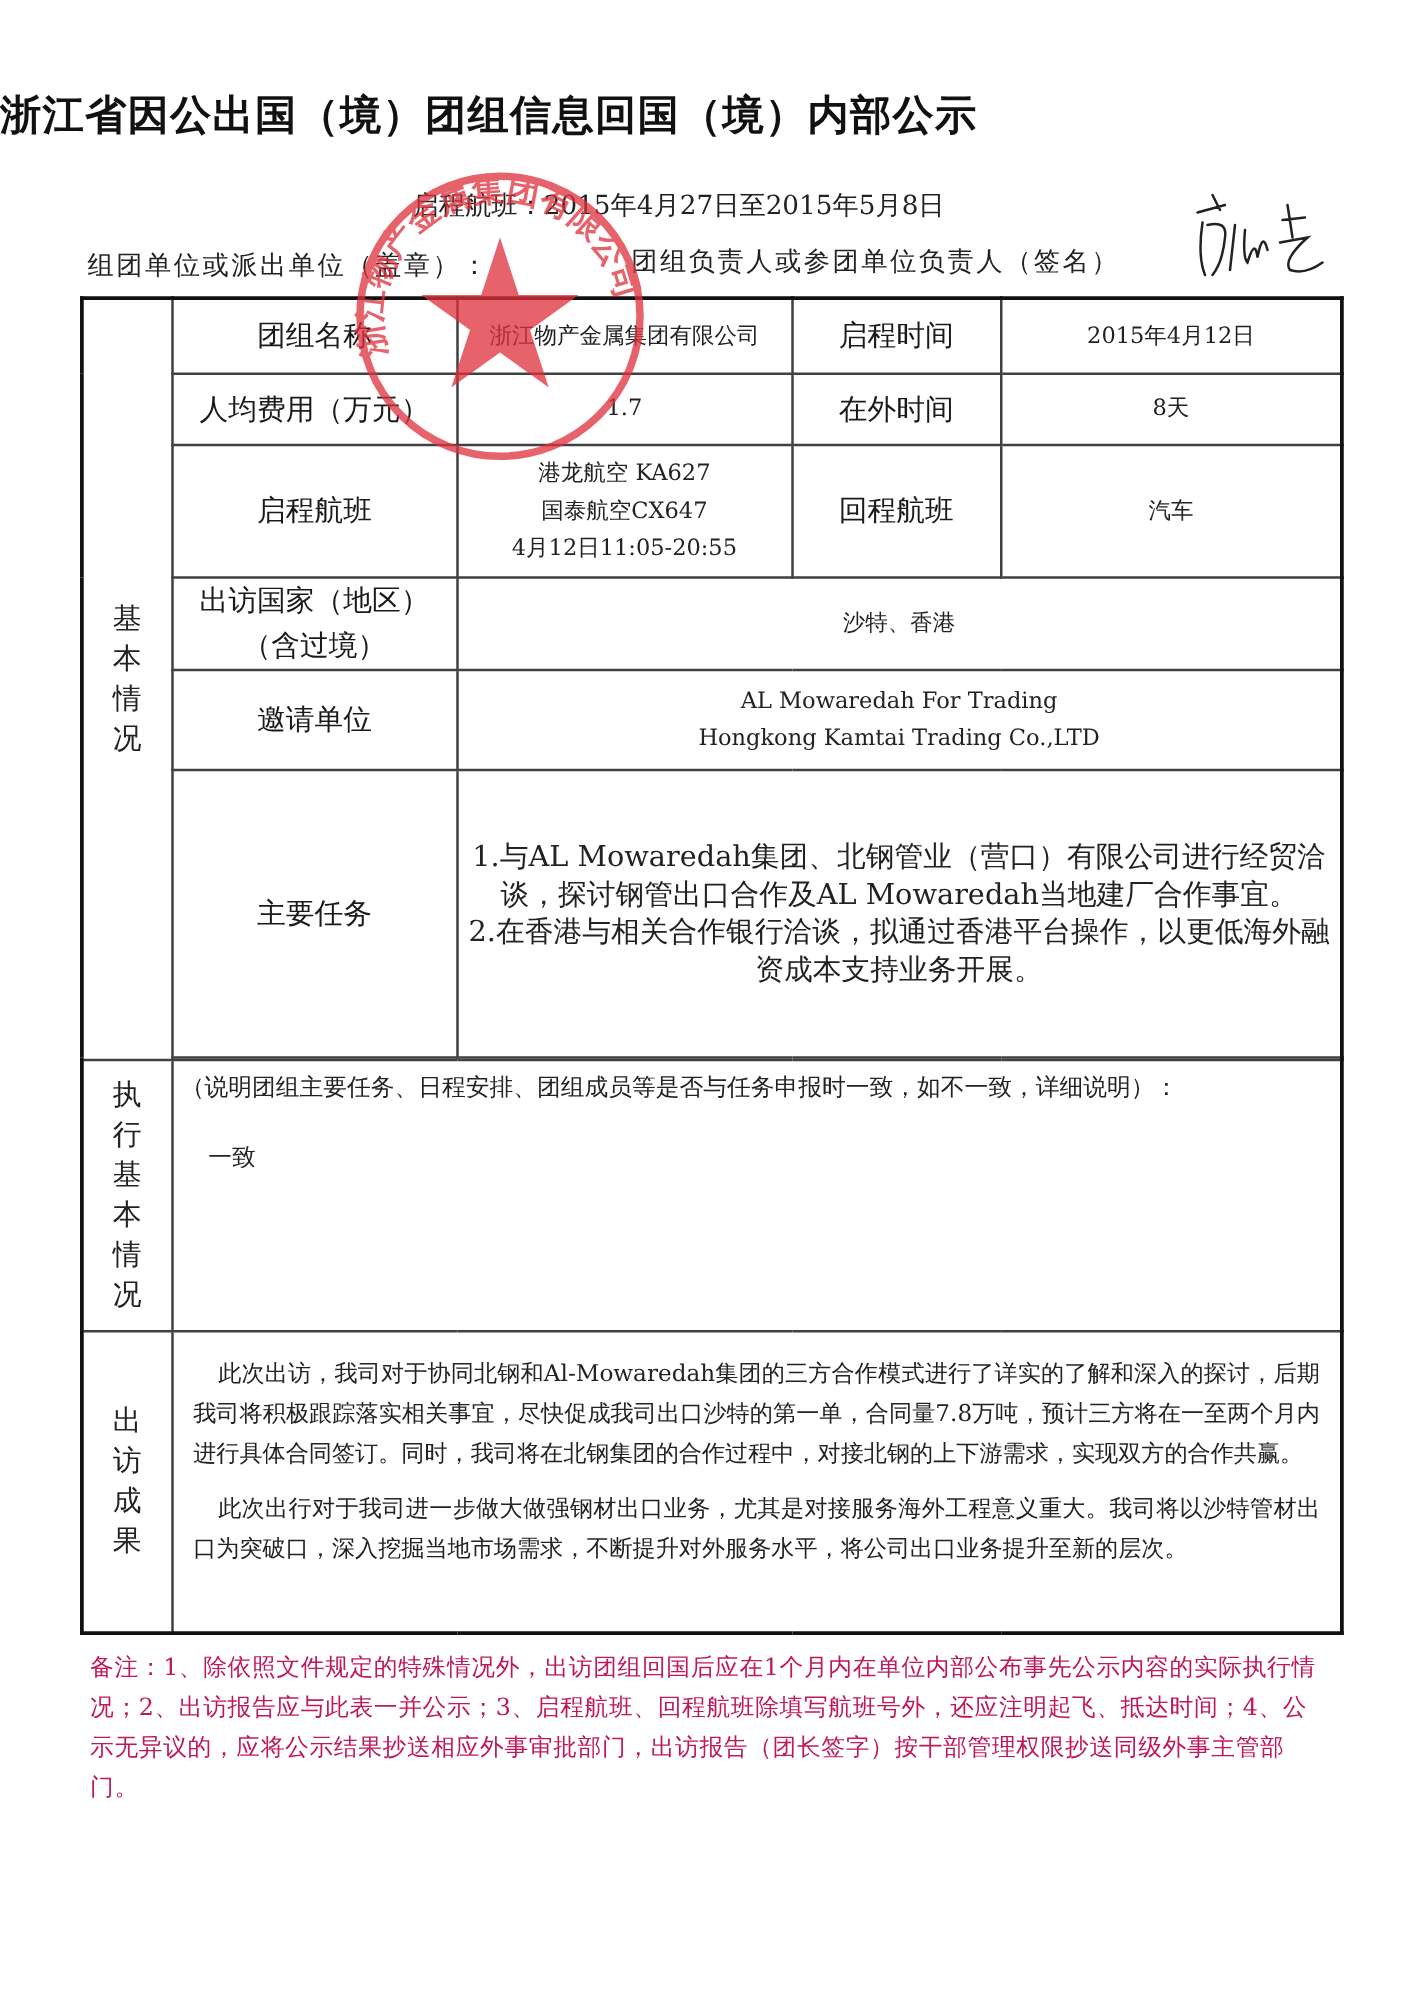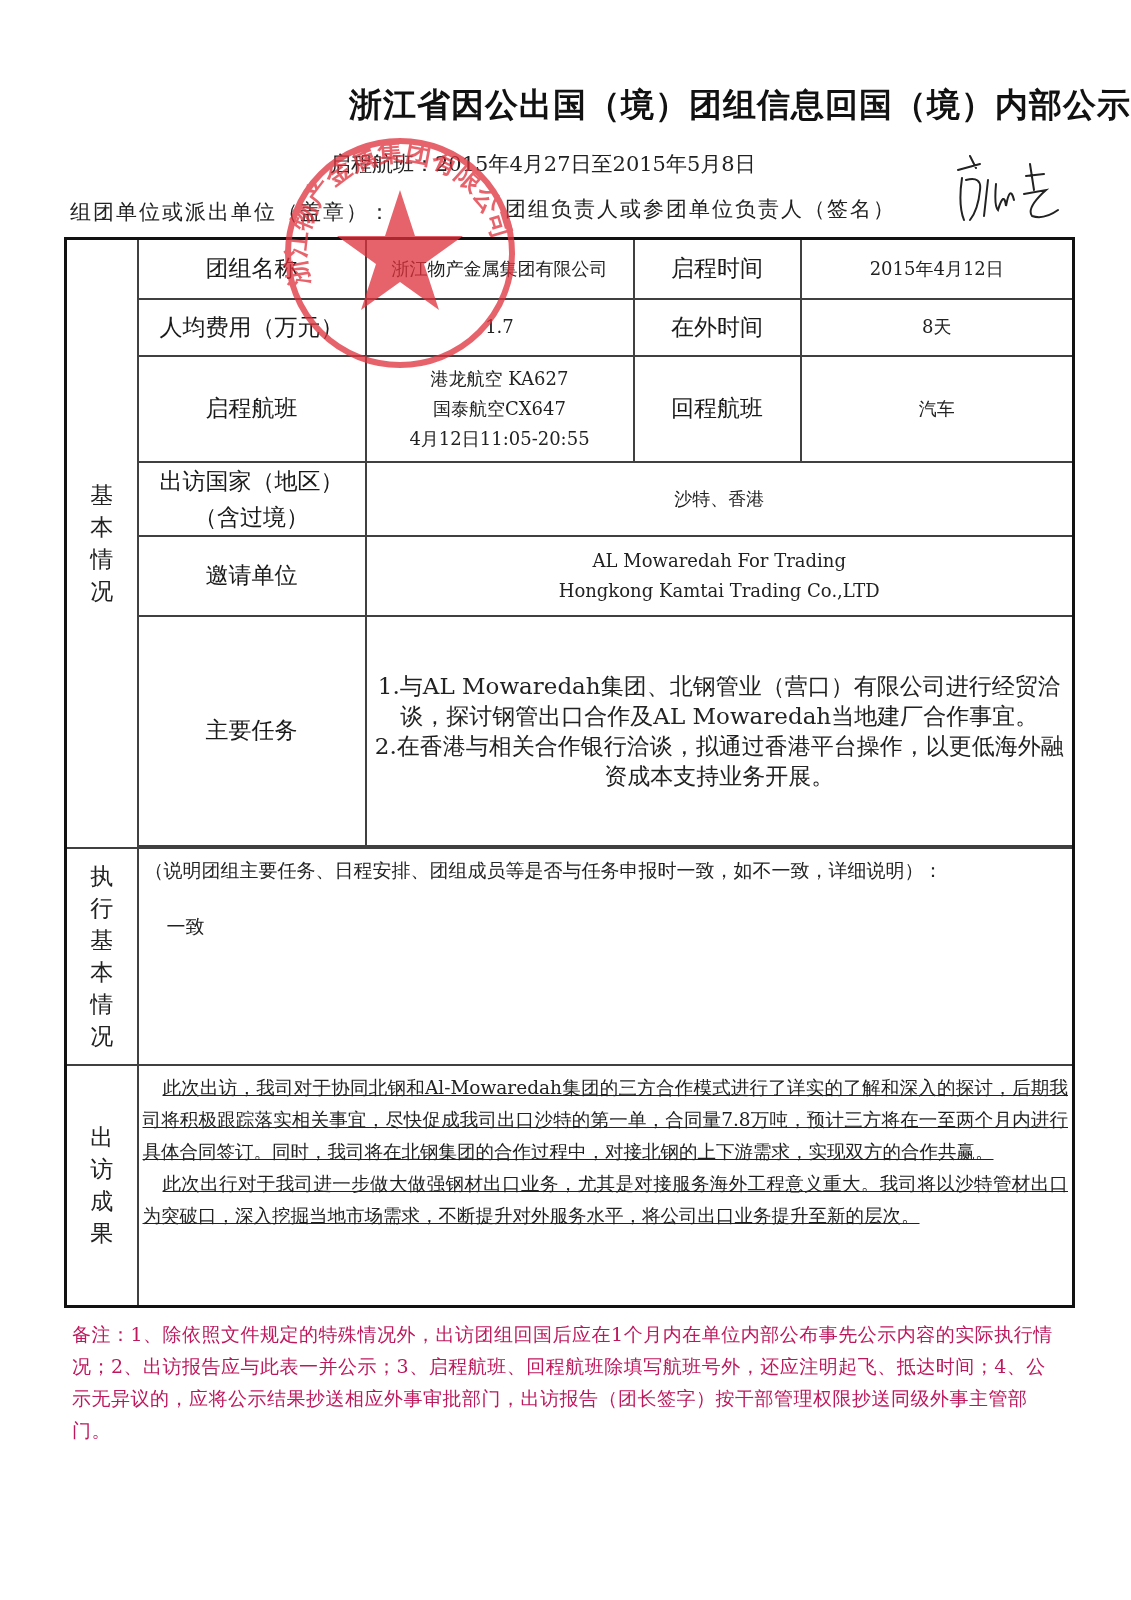--- a/index.html
+++ b/index.html
@@ -2,21 +2,21 @@
 <html><head>
 <meta charset="utf-8">
 <style>
   html, body { margin: 0; padding: 0; background: #ffffff; }
   body {
     width: 1131px; height: 1600px; position: relative; overflow: hidden;
     font-family: "DejaVu Serif", "Liberation Serif", serif;
     color: #1a1a1a;
   }
   .title {
-    position: absolute; left: 0; top: 83px; width: 1131px; text-align: right;
+    position: absolute; left: 0; top: 70px; width: 1131px; text-align: left;
     font-family: "DejaVu Sans", "Liberation Sans", sans-serif;
     font-size: 33px; font-weight: bold; letter-spacing: 1px; color: #111;
   }
   .period {
     position: absolute; left: 330px; top: 150px; font-size: 21px; color: #222;
   }
   .unit-line {
     position: absolute; left: 70px; top: 198px; font-size: 21px; letter-spacing: 2px; color: #222;
   }
   .leader-line {
@@ -52,21 +52,21 @@
   .val-left { font-size: 23px; line-height: 30px; color: #222; padding: 0 6px !important; text-align: center; }
   .exec {
     vertical-align: top !important; font-family: "DejaVu Sans", "Liberation Sans", sans-serif;
     font-size: 19px; line-height: 30px; padding: 6px 6px !important; color: #222;
   }
   .exec .answer { margin-top: 26px; padding-left: 22px; }
   .result {
     vertical-align: top !important; font-size: 18.5px; line-height: 32px; padding: 6px 4px !important; color: #222;
     text-align: justify;
   }
-  .result p { margin: 0; text-indent: 20px; text-decoration: underline; }
+  .result p { margin: 12px; text-indent: 20px; }
   .notes {
     position: absolute; left: 72px; top: 1318px; width: 990px;
     font-size: 19px; line-height: 32px; color: #be185d; letter-spacing: 0.5px;
   }
 </style>
 </head>
 <body>
 
 <div class="title">浙江省因公出国（境）团组信息回国（境）内部公示</div>
 <div class="period">启程航班：2015年4月27日至2015年5月8日</div>

